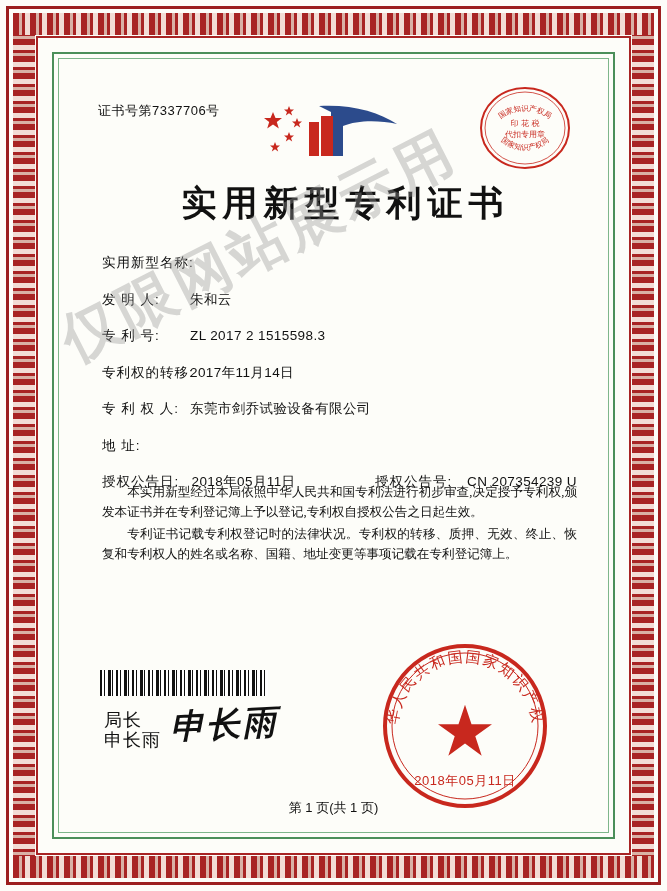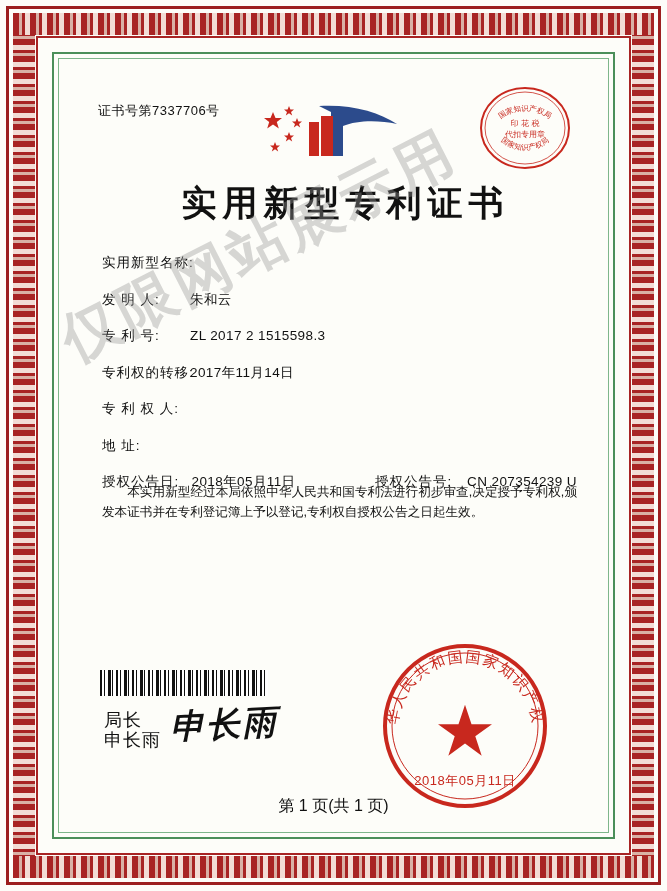--- a/index.html
+++ b/index.html
@@ -147,20 +147,21 @@
     right: 30px;
     top: 422px;
     font-size: 12.6px;
     line-height: 20px;
     text-align: justify;
     color: #111;
   }
   .body-text p {
     margin: 0 0 2px 0;
     text-indent: 2em;
+    font-family: Liberation Serif, serif;
   }
 
   .barcode {
     position: absolute;
     left: 40px;
     top: 610px;
     width: 168px;
     height: 26px;
     background-image: repeating-linear-gradient(90deg,
       #111 0 2px, #fff 2px 4px, #111 4px 5px, #fff 5px 8px,
@@ -206,21 +207,21 @@
     font-size: 13px;
     letter-spacing: 0.5px;
   }
 
   .page-no {
     position: absolute;
     left: 0;
     right: 0;
     bottom: 14px;
     text-align: center;
-    font-size: 16px;
+    font-size: 13px;
     color: #111;
   }
 
   
   .watermark {
     position: absolute;
     left: 0; top: 0; right: 0; bottom: 0;
     pointer-events: none;
     overflow: hidden;
   }
@@ -297,36 +298,38 @@
       <div class="field-row">
         <span class="field-label">专 利 号:</span>
         <span class="field-value">ZL 2017 2 1515598.3</span>
       </div>
       <div class="field-row">
         <span class="field-label">专利权的转移:</span>
         <span class="field-value">2017年11月14日</span>
       </div>
       <div class="field-row">
         <span class="field-label">专 利 权 人:</span>
+        <span class="field-value">东莞市剑乔试验设备有限公司</span>
       </div>
       <div class="field-row">
         <span class="field-label">地 址:</span>
       </div>
       <div class="field-row dual">
         <span class="field-label">授权公告日:</span>
         <span class="field-value">2018年05月11日</span>
         <span class="right-group">
           <span class="field-label">授权公告号:</span>
           <span class="field-value">CN 207354239 U</span>
         </span>
       </div>
     </div>
 
     <div class="body-text">
       <p>本实用新型经过本局依照中华人民共和国专利法进行初步审查,决定授予专利权,颁发本证书并在专利登记簿上予以登记,专利权自授权公告之日起生效。</p>
+      <p>专利证书记载专利权登记时的法律状况。专利权的转移、质押、无效、终止、恢复和专利权人的姓名或名称、国籍、地址变更等事项记载在专利登记簿上。</p>
     </div>
 
     <div class="barcode"></div>
 
     <div class="signer">
       <div>局长</div>
       <div>申长雨</div>
     </div>
     <div class="signature">申长雨</div>
 

